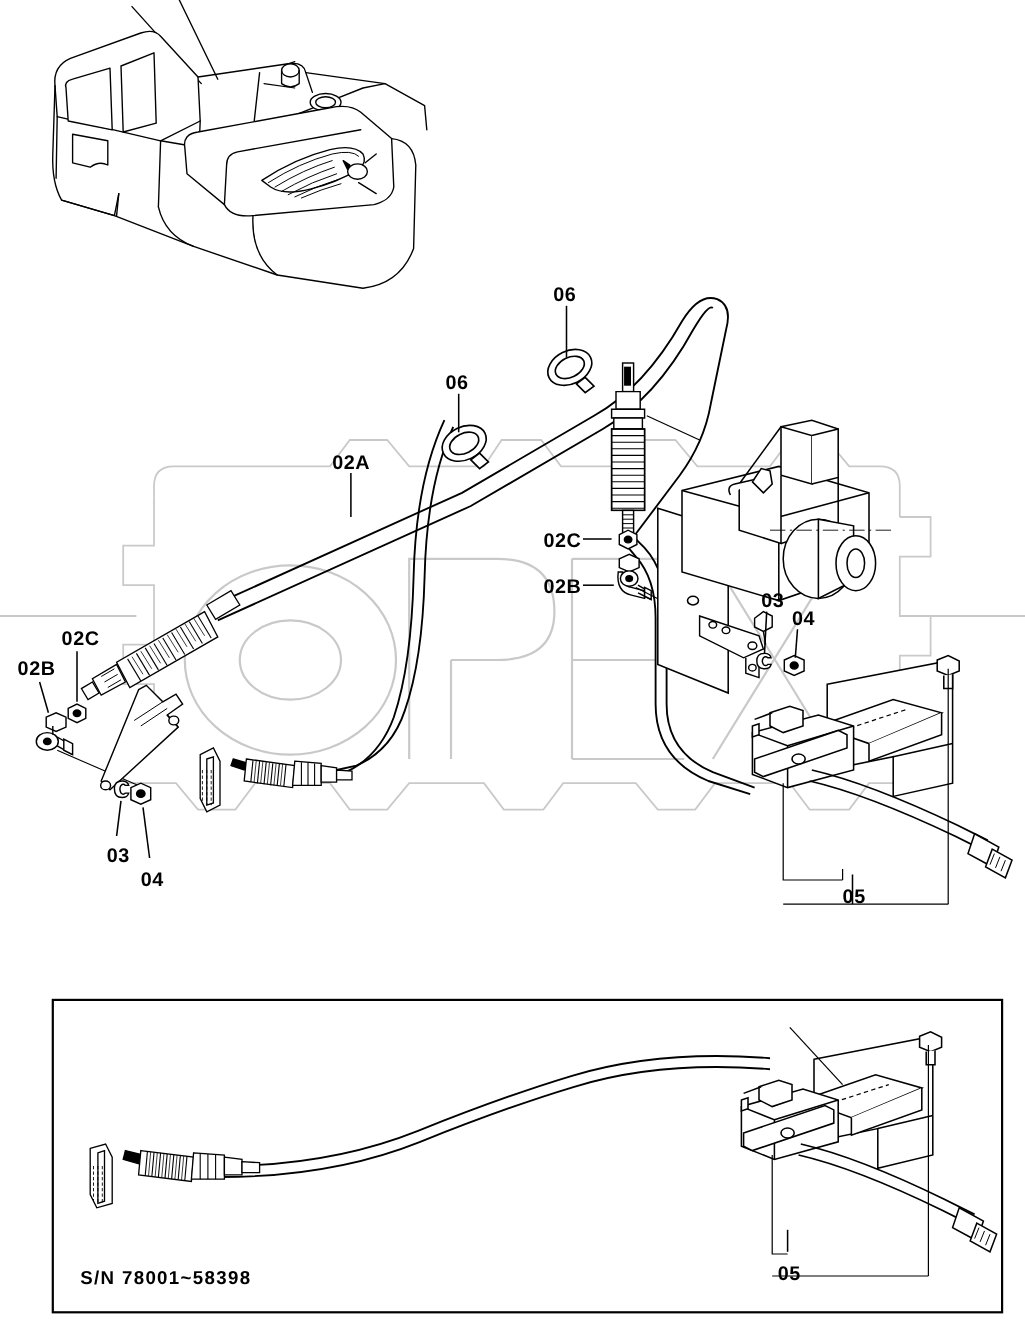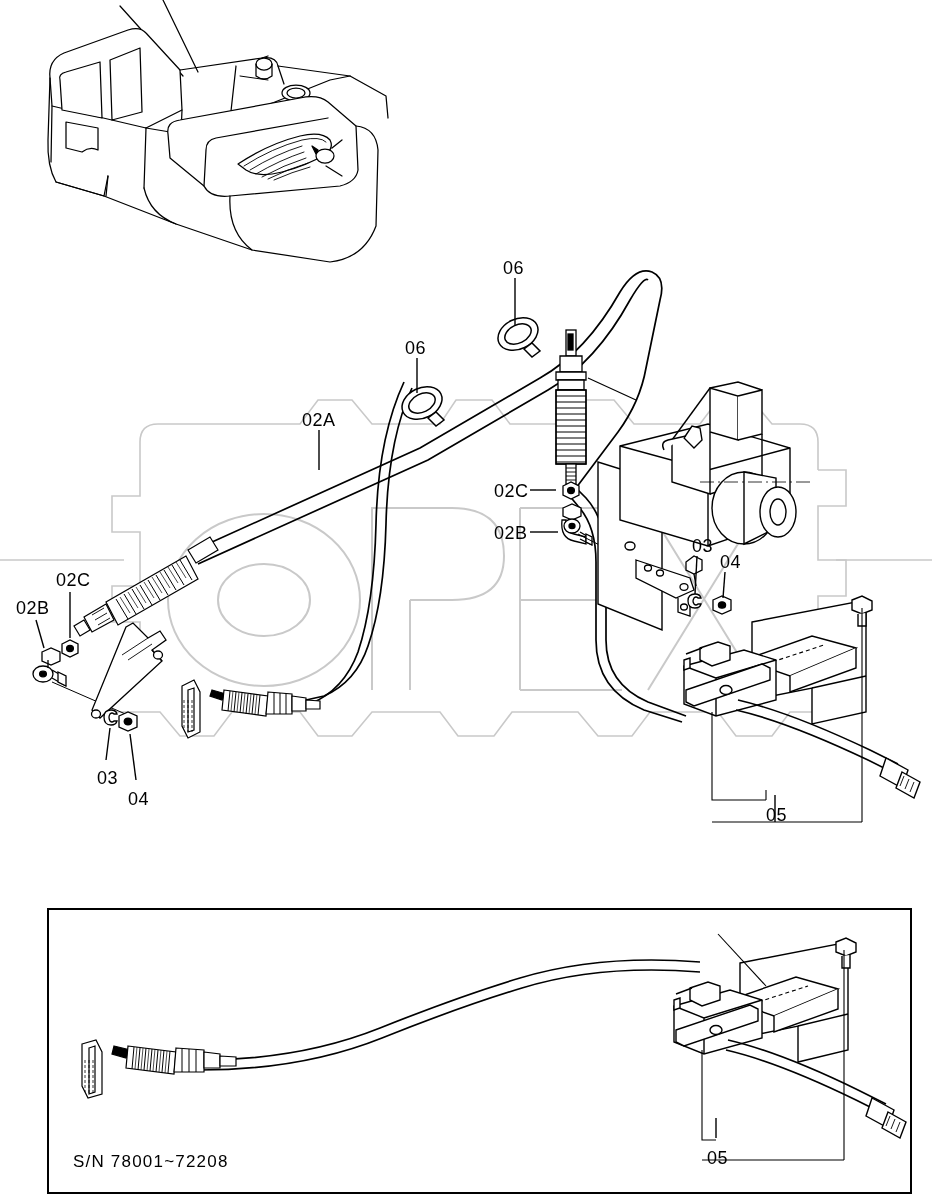--- a/index.html
+++ b/index.html
@@ -19,21 +19,21 @@
   }
   #page svg {
     position: absolute;
     top: 0;
     left: 0;
   }
   .lbl {
     position: absolute;
     font-family: "Liberation Sans", sans-serif;
     font-size: 18px;
-    font-weight: 400;
+    font-weight: 700;
     color: #000;
     letter-spacing: 0.5px;
     white-space: nowrap;
     user-select: none;
   }
   .lbl-title {
     font-size: 17.5px;
     font-weight: 700;
     letter-spacing: 0.6px;
   }
@@ -560,15 +560,15 @@
   <div class="lbl" style="left:494px; top:523px;">02B</div>
   <div class="lbl" style="left:56px; top:570px;">02C</div>
   <div class="lbl" style="left:16px; top:598px;">02B</div>
   <div class="lbl" style="left:97px; top:768px;">03</div>
   <div class="lbl" style="left:128px; top:789px;">04</div>
   <div class="lbl" style="left:692px; top:536px;">03</div>
   <div class="lbl" style="left:720px; top:552px;">04</div>
   <div class="lbl" style="left:766px; top:805px;">05</div>
   <div class="lbl" style="left:707px; top:1148px;">05</div>
 
-  <div class="lbl lbl-sn" style="left:73px; top:1152px;">S/N  78001~72208</div>
+  <div class="lbl lbl-sn" style="left:73px; top:1152px;">S/N  78001~58398</div>
 
 </div>
 
 </body></html>

